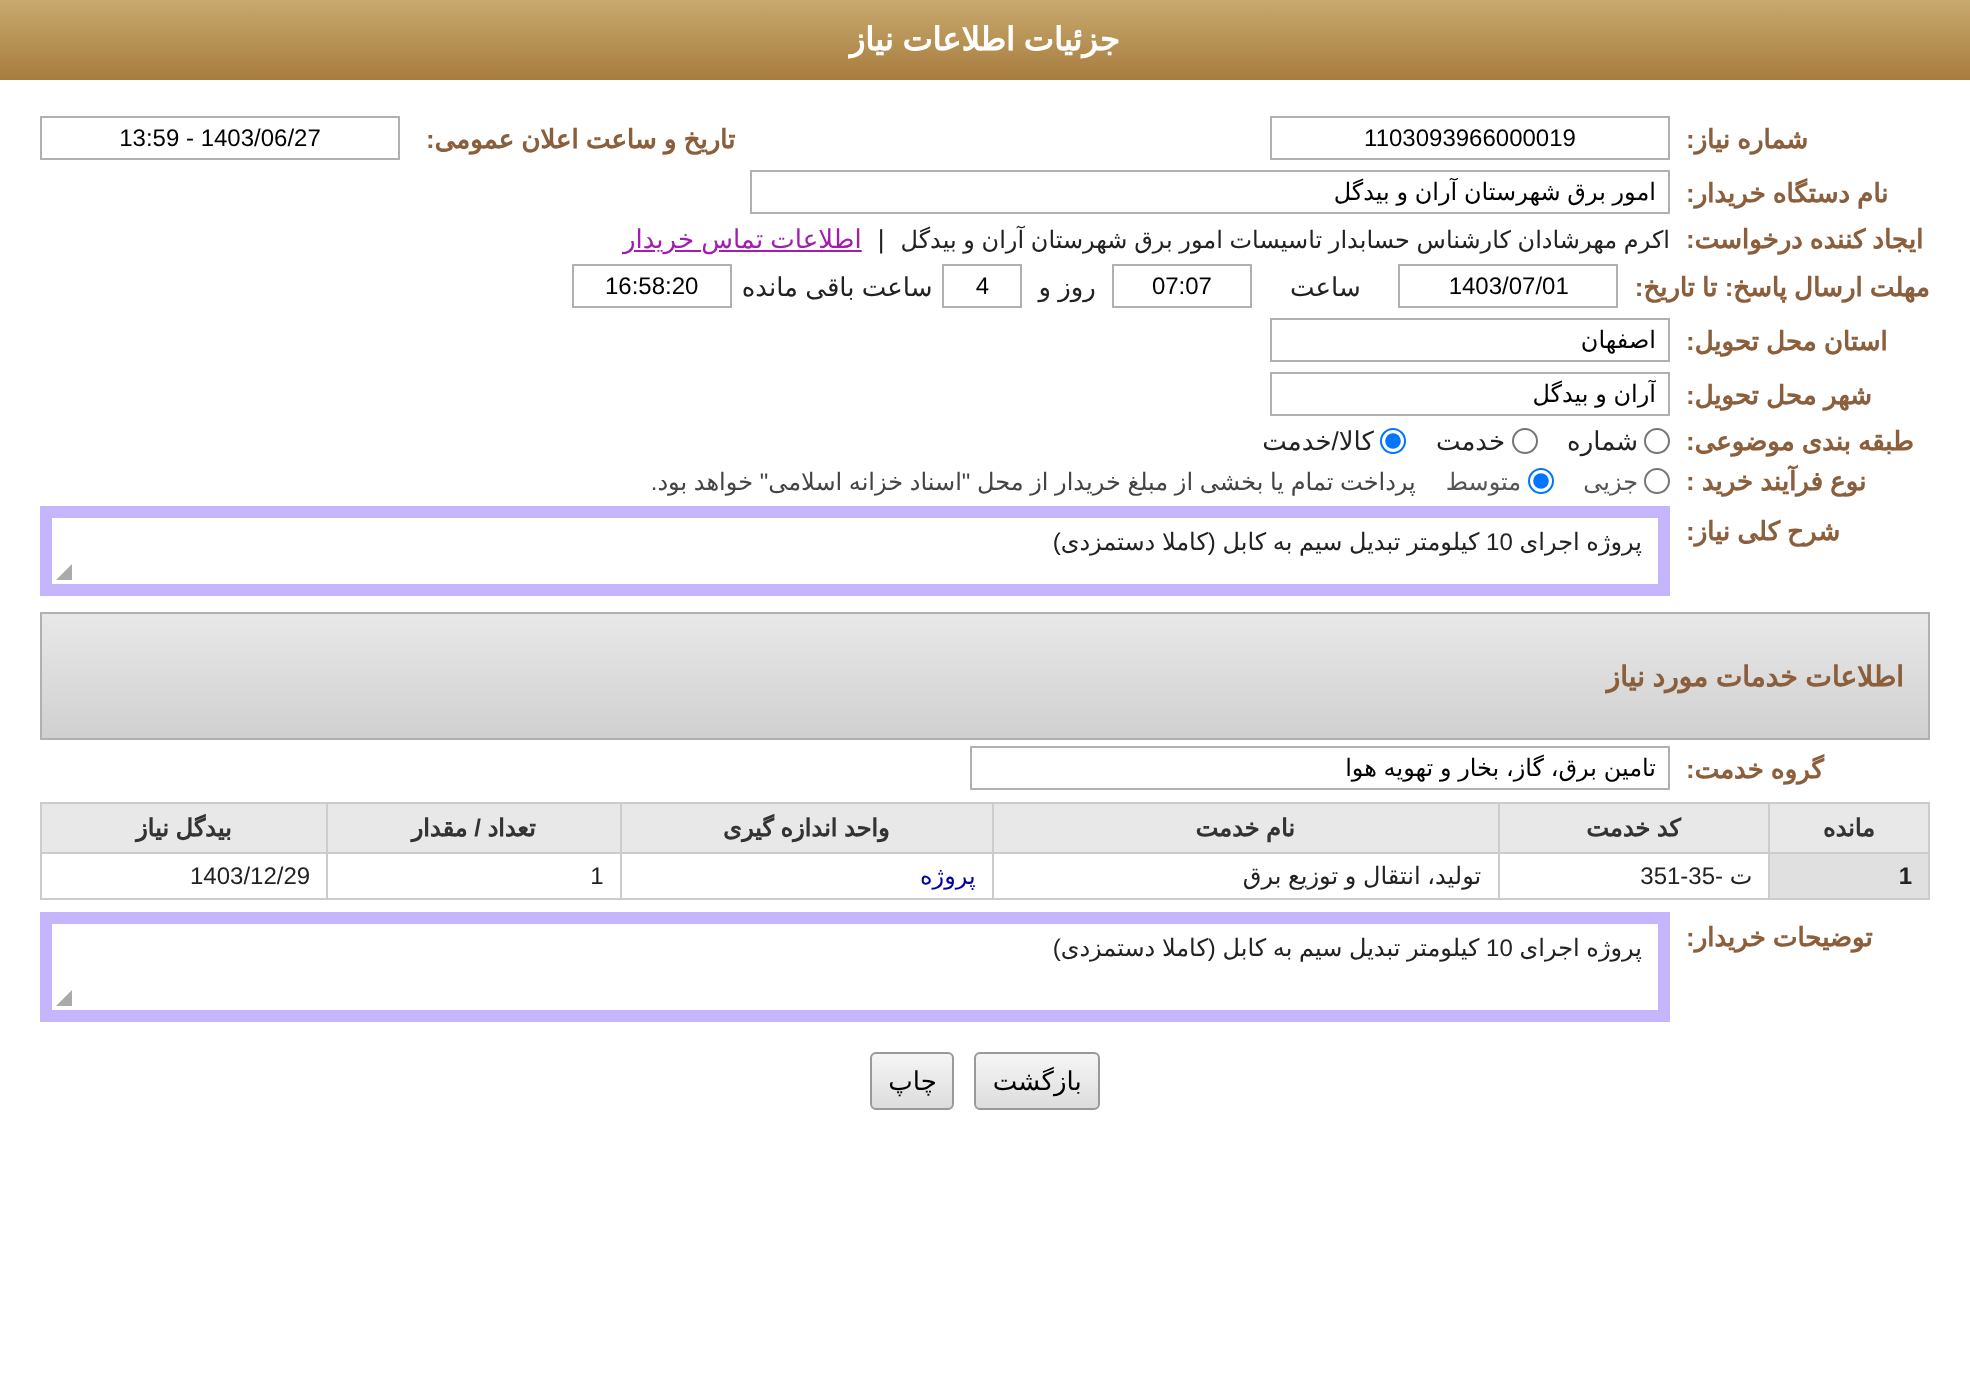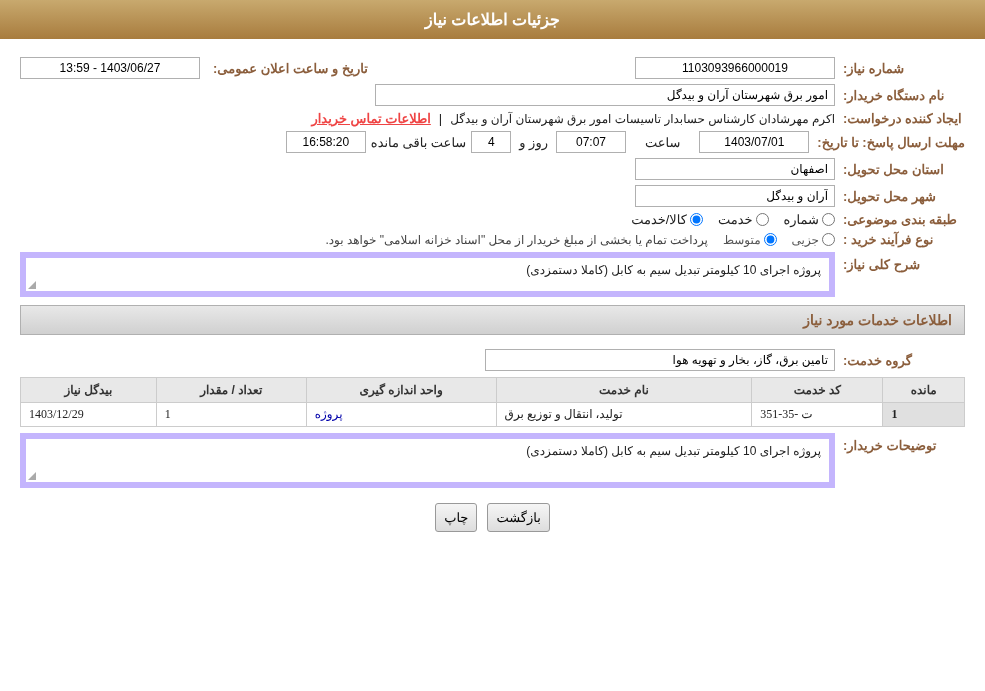--- a/index.html
+++ b/index.html
@@ -30,33 +30,32 @@
     .input-field {
       border: 1px solid #b0b0b0;
       background: #fff;
       padding: 3px 6px;
       font-family: Tahoma, Arial, sans-serif;
       font-size: 12px;
       direction: rtl;
     }
     .input-medium { width: 220px; }
     .blue-link {
-      color: #ef4444;
+      color: #a21caf;
       text-decoration: underline;
       cursor: pointer;
-      font-weight: bold;
     }
     .section-header {
       background: linear-gradient(to bottom, #e8e8e8, #d0d0d0);
       border: 1px solid #b0b0b0;
-      padding: 6px 12px;
+      padding: 23px 12px;
       font-weight: bold;
       font-size: 14px;
       color: #8B5E3C;
-      margin: 8px 0 14px 0;
+      margin: 8px 0 3px 0;
       text-align: right;
     }
     .radio-group {
       display: flex;
       gap: 15px;
       align-items: center;
       direction: rtl;
     }
     .radio-item {
       display: flex;
@@ -81,22 +80,21 @@
       background: #e8e8e8;
       border: 1px solid #ccc;
       padding: 5px 8px;
       text-align: center;
       font-weight: bold;
       color: #333;
     }
     .services-table td {
       border: 1px solid #ccc;
       padding: 4px 8px;
-      text-align: left;
-      font-family: Liberation Serif, serif;
+      text-align: right;
     }
     .services-table tr:nth-child(even) { background: #f9f9f9; }
     .row-number-cell {
       background: #e0e0e0;
       font-weight: bold;
     }
     .btn-container {
       display: flex;
       justify-content: center;
       gap: 10px;

